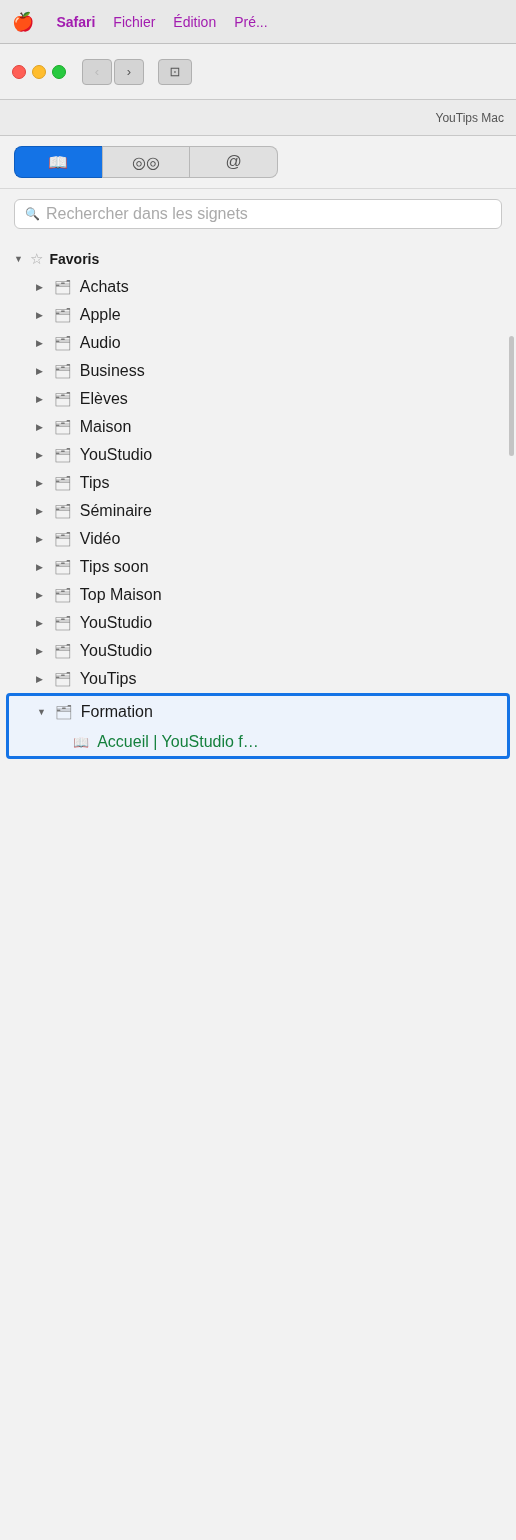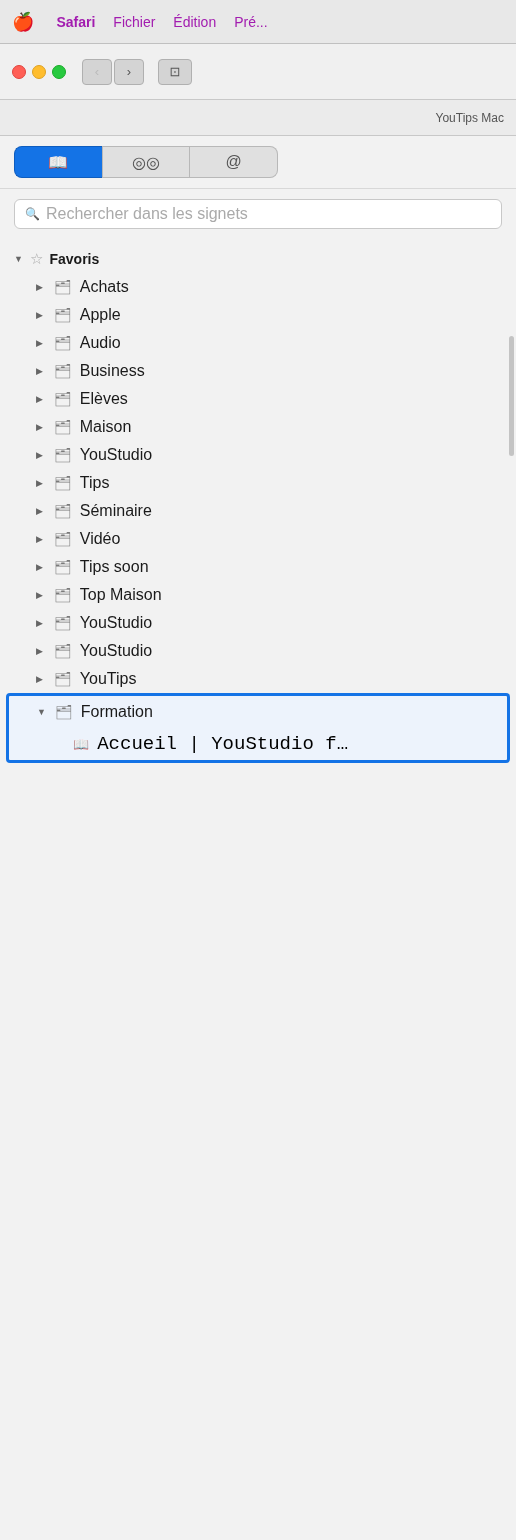--- a/index.html
+++ b/index.html
@@ -255,23 +255,22 @@
       align-items: center;
       padding: 5px 14px 5px 64px;
       gap: 8px;
       cursor: pointer;
     }
     .bookmark-icon {
       font-size: 13px;
       color: #666;
     }
     .bookmark-label {
-      font-size: 19px;
-      color: #000000;
-      font-family: Liberation Mono, monospace;
+      font-size: 16px;
+      color: #15803d;
     }
 
     
     .scrollbar-track {
       position: absolute;
       right: 0;
       top: 200px;
       width: 8px;
       height: 900px;
       background: transparent;

